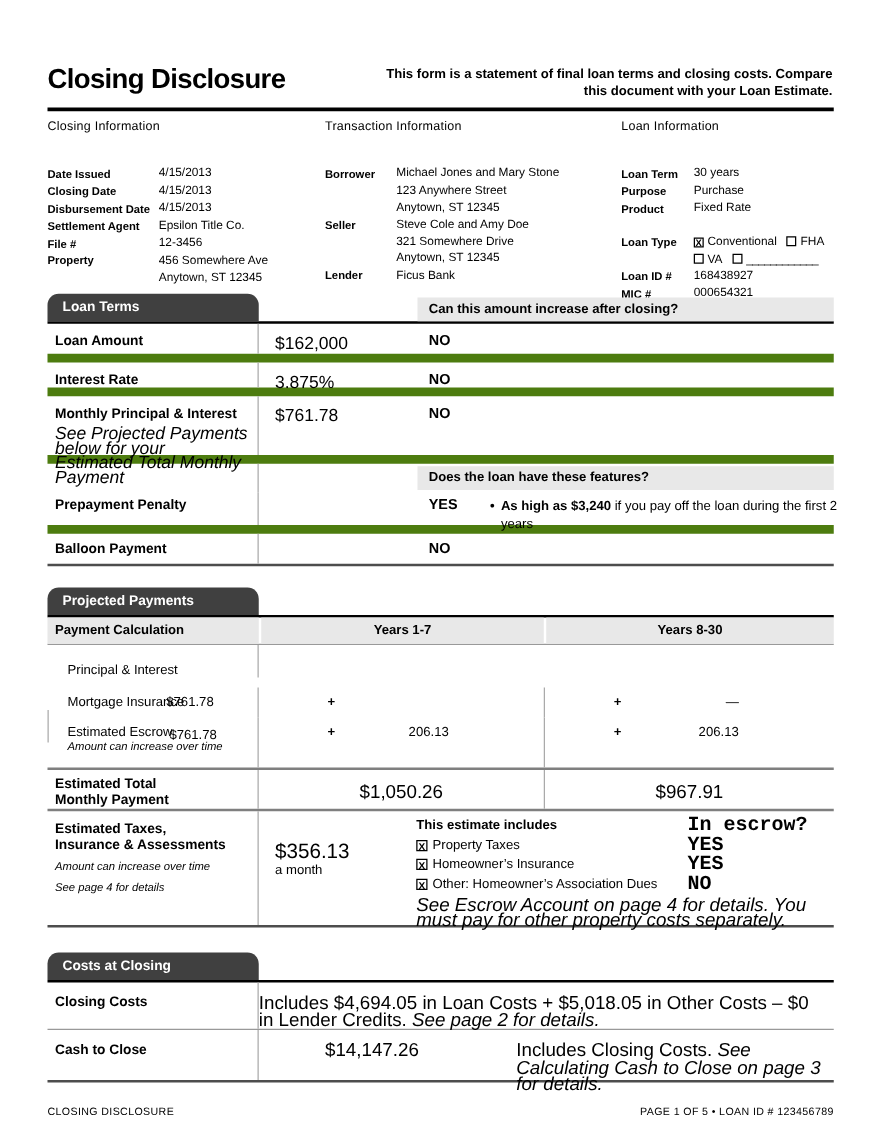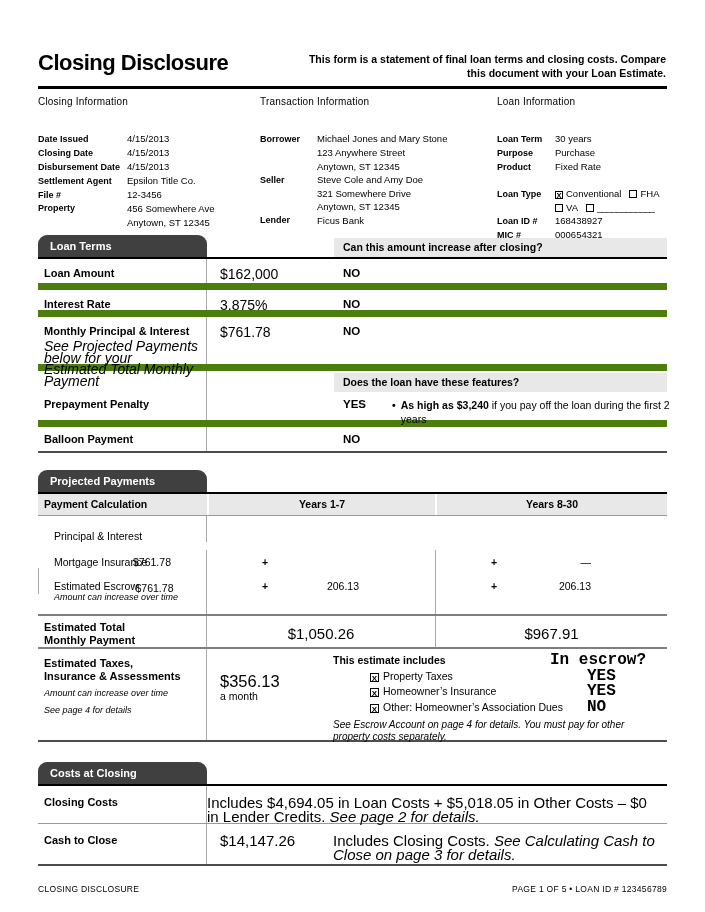--- a/index.html
+++ b/index.html
@@ -78,38 +78,38 @@
   .pp-taxes { display:flex; height:93px; border-bottom:2.5px solid #4d4d4d; }
   .tax-1 { width:169px; flex-shrink:0; border-right:1px solid #aaa; padding:8px 18px 0 6px; }
   .tax-label { font-size:11px; font-weight:bold; line-height:13px; }
   .tax-note1 { font-size:9px; font-style:italic; margin-top:5px; }
   .tax-note2 { font-size:9px; font-style:italic; margin-top:7px; }
   .tax-2 { width:126px; flex-shrink:0; padding:24px 0 0 13px; }
   .tax-amount { font-size:16.5px; line-height:16px; }
   .tax-amount-sub { font-size:10.5px; margin-top:1px; }
   .tax-3 { flex:1; padding-top:4px; }
   .inc-row { display:flex; line-height:15.5px; }
-  .inc-left { width:217px; flex-shrink:0; font-size:10.5px;margin-left:37px; }
+  .inc-left { width:217px; flex-shrink:0; font-size:10.5px; }
   .inc-right { font-size:16px; font-weight:bold;font-family:Liberation Mono, monospace; }
   .inc-head-left { width:217px; flex-shrink:0; font-size:10.5px; font-weight:bold; }
   .inc-cb { display:inline-block; width:9px; height:9px; border:1px solid #000;
             font-size:8px; line-height:9px; font-weight:bold; text-align:center;
             margin-right:4px; vertical-align:-1px; }
-  .inc-foot { font-size:10px; font-style:italic; line-height:12px; margin-top:4px; padding-right:16px; }
+  .inc-foot { font-size:15px; font-style:italic; line-height:12px; margin-top:4px; padding-right:16px; }
 
   
   .cc-table { border-top:2px solid #000; }
   .cc-row { display:flex; border-bottom:1px solid #999; }
   .cc-row.last { border-bottom:2.5px solid #4d4d4d; }
   .cc-label { width:169px; flex-shrink:0; border-right:1px solid #aaa;
               padding:10px 4px 0 6px; font-size:11px; font-weight:bold; }
   .cc-amount { width:126px; flex-shrink:0; padding:8px 0 0 13px; font-size:15px; }
   .cc-desc { flex:1; padding:10px 6px 8px 0; font-size:15px; line-height:13.5px; }
   .cc-desc .it { font-style:italic; }
-  .r1 { height:38px; } .r2 { height:42px; }
+  .r1 { height:38px; } .r2 { height:42px;gap:40px; }
 
   
   .doc-footer { position:absolute; left:38px; top:884px; width:629px; display:flex;
                 justify-content:space-between; font-size:8.5px; letter-spacing:0.3px; }
 </style>
 </head>
 <body>
 
 <div class="page">
 

